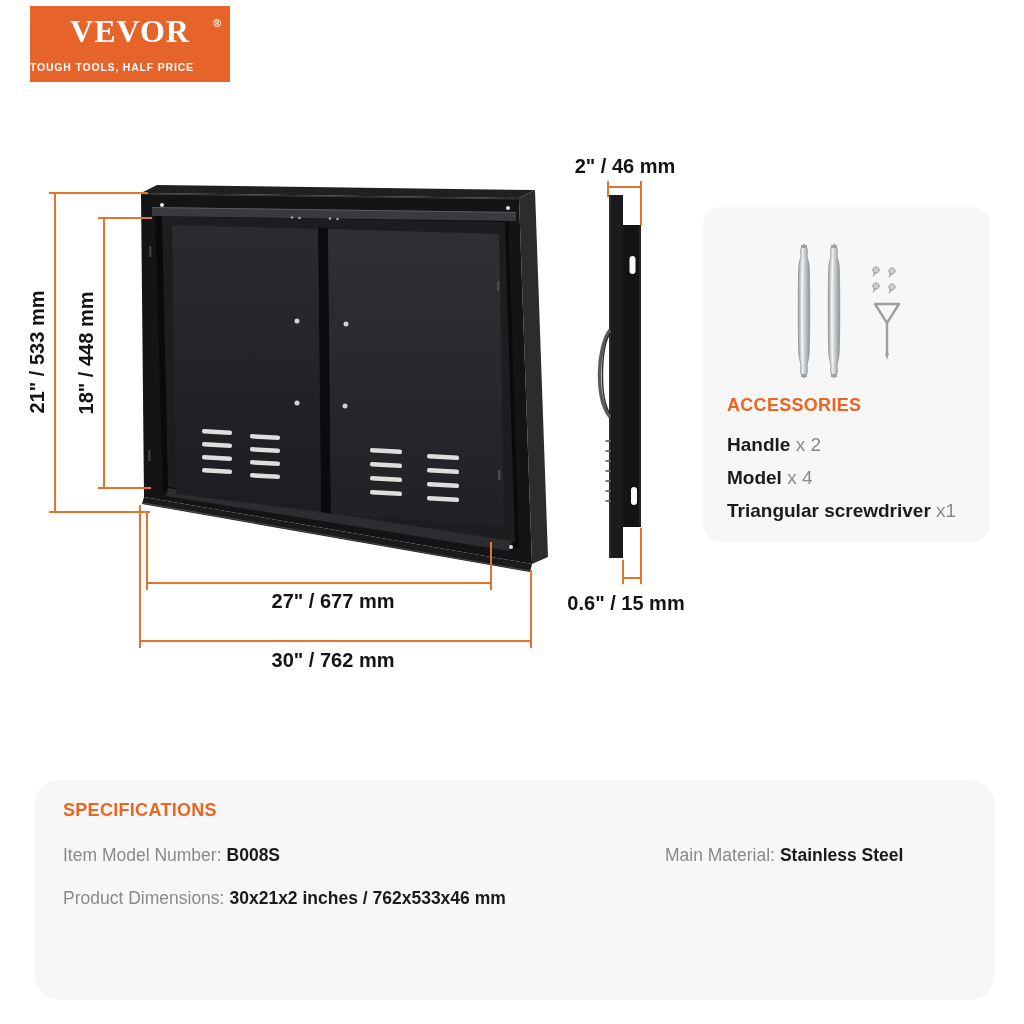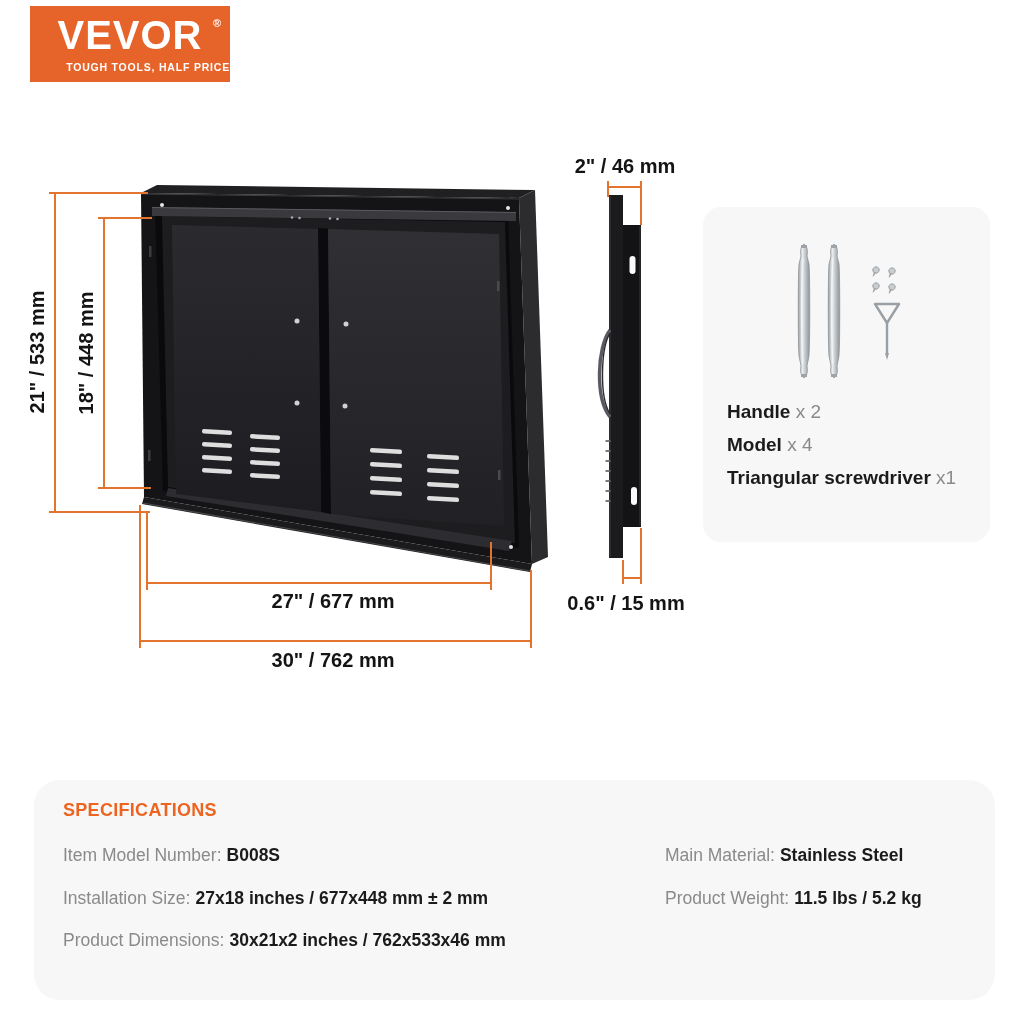--- a/index.html
+++ b/index.html
@@ -10,23 +10,23 @@
     --label_gray:#8a8a8a;
     --value_black:#1b1b1b;
   }
   html,body{margin:0;padding:0;width:1024px;height:1024px;}
   body{background:#ffffff;font-family:"Liberation Sans","DejaVu Sans",sans-serif;}
   .stage{position:relative;width:1024px;height:1024px;background:#fff;overflow:hidden;}
   .abs{position:absolute;}
 
   
   .logo{left:30px;top:6px;width:200px;height:76px;background:var(--brand_orange,#e6632a);color:#fff;}
-  .logo-text{position:absolute;top:9px;left:0;width:100%;text-align:center;font-size:40px;font-weight:800;letter-spacing:1px;line-height:1;}
+  .logo-text{position:absolute;top:9px;left:0;width:100%;text-align:center;font-size:32px;font-weight:800;letter-spacing:1px;line-height:1;font-family:Liberation Serif, serif;}
   .logo-reg{position:absolute;top:11px;right:9px;font-size:11px;font-weight:700;}
-  .logo-tagline{position:absolute;bottom:9px;left:0;width:100%;text-align:right;font-size:10.5px;font-weight:700;letter-spacing:0.8px;white-space:nowrap;}
+  .logo-tagline{position:absolute;bottom:9px;left:0;width:100%;text-align:left;font-size:10.5px;font-weight:700;letter-spacing:0.8px;white-space:nowrap;}
 
   
   .dim{position:absolute;font-weight:bold;font-size:20px;color:#141414;white-space:nowrap;transform:translate(-50%,-50%);}
   .dim.vert{transform:translate(-50%,-50%) rotate(-90deg);}
 
   
   .card{position:absolute;background:var(--card_gray,#f7f7f8);}
   .acc-card{left:703px;top:207px;width:287px;height:335px;border-radius:18px;}
   .spec-card{left:34px;top:780px;width:961px;height:220px;border-radius:26px;}
 
@@ -251,20 +251,21 @@
           </g>
       </g>
 
       <g>
         <path d="M172,97 L196,97 L184,116 Z" stroke="#9a9fa3" stroke-width="2.4" fill="none" stroke-linejoin="round"></path>
         <path d="M184,116 V146" stroke="#9a9fa3" stroke-width="2.4" fill="none"></path>
         <path d="M182,146 L184,153 L186,146 Z" fill="#9a9fa3"></path>
       </g>
     </svg>
     <div class="acc-text">
+      <div class="sec-heading acc-heading">ACCESSORIES</div>
       <div class="acc-item">
         <span class="acc-name">Handle</span>
         <span class="acc-count">x 2</span>
       </div>
       <div class="acc-item">
         <span class="acc-name">Model</span>
         <span class="acc-count">x 4</span>
       </div>
       <div class="acc-item">
         <span class="acc-name">Triangular screwdriver</span>
@@ -273,29 +274,23 @@
     </div>
   </div>
 
   <div class="card spec-card">
     <div class="sec-heading spec-heading">SPECIFICATIONS</div>
     <div class="spec-col left">
       <div class="spec-row">
         <span class="spec-label">Item Model Number:</span><span class="spec-value">B008S</span>
       </div>
       <div class="spec-row">
-        <span class="spec-label">Installation Size:</span><span class="spec-value">27x18 inches / 677x448 mm ± 2 mm</span>
-      </div>
-      <div class="spec-row">
         <span class="spec-label">Product Dimensions:</span><span class="spec-value">30x21x2 inches / 762x533x46 mm</span>
       </div>
     </div>
     <div class="spec-col right">
       <div class="spec-row">
         <span class="spec-label">Main Material:</span><span class="spec-value">Stainless Steel</span>
       </div>
-      <div class="spec-row">
-        <span class="spec-label">Product Weight:</span><span class="spec-value">11.5 lbs / 5.2 kg</span>
-      </div>
     </div>
   </div>
 
 </div>
 
 </body></html>

